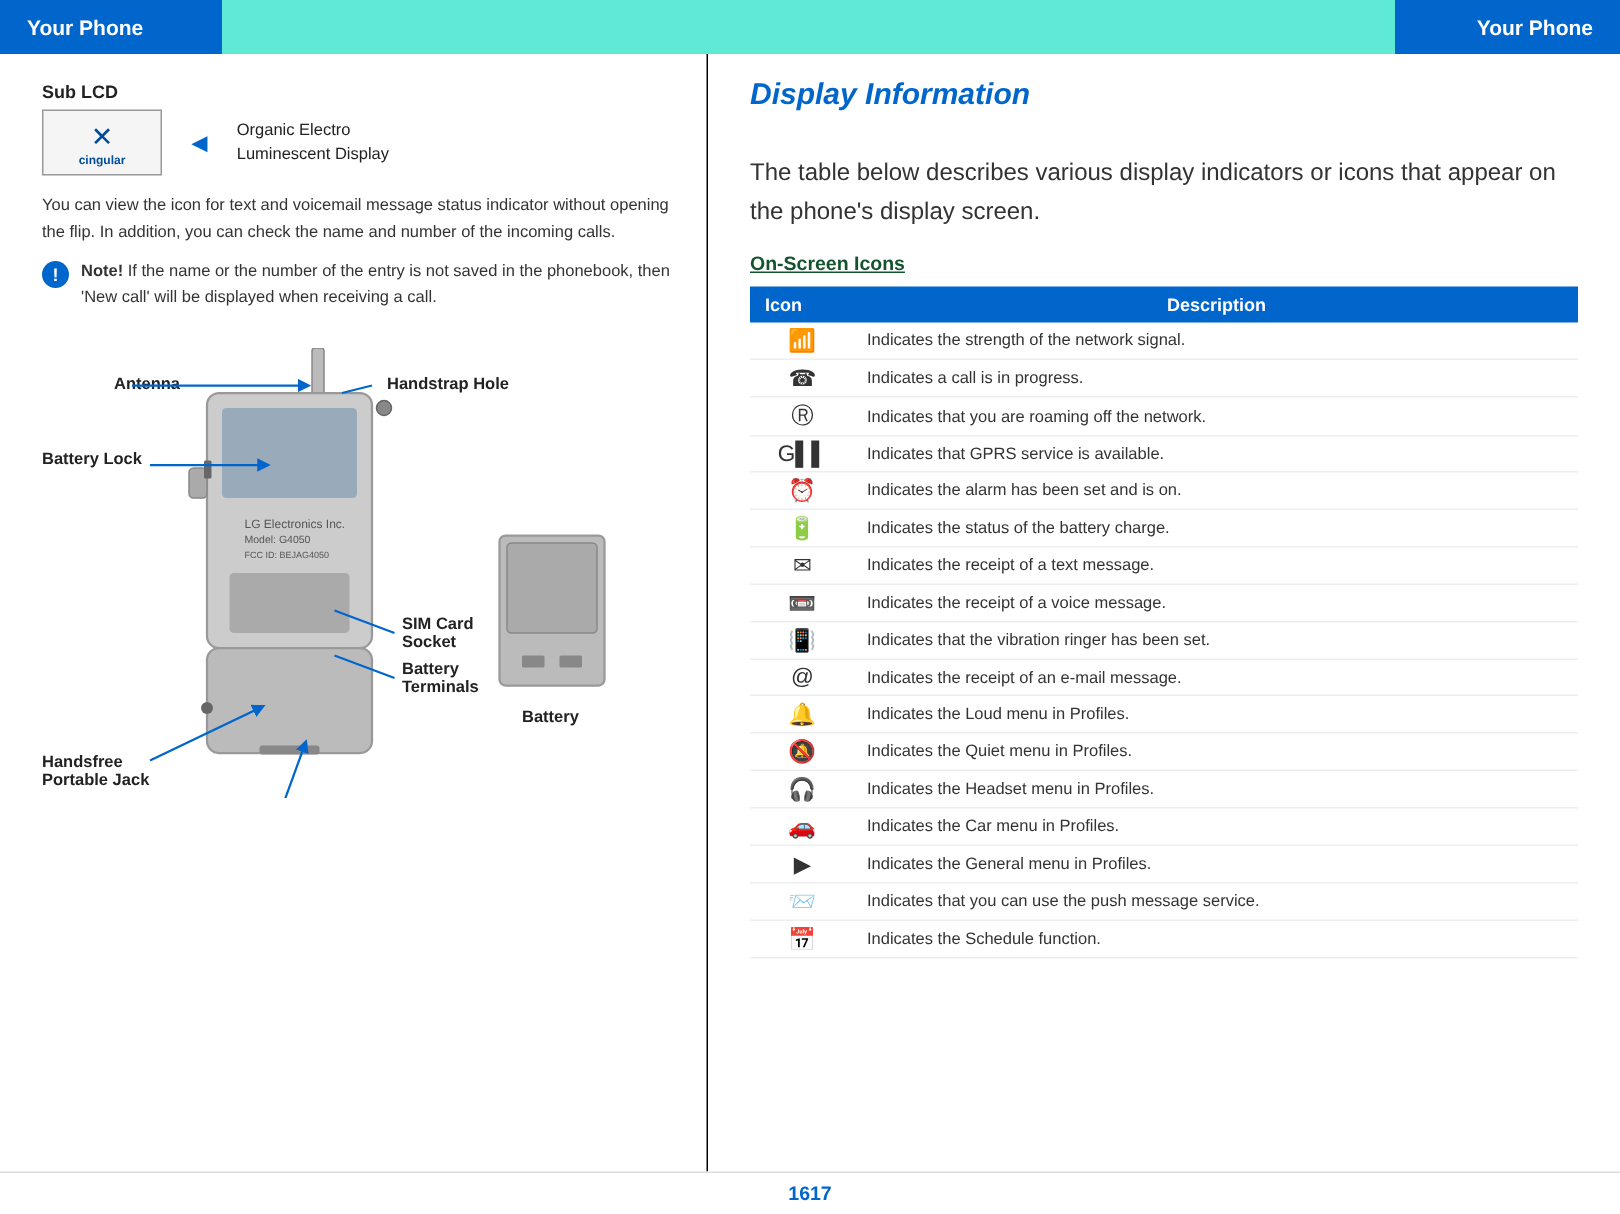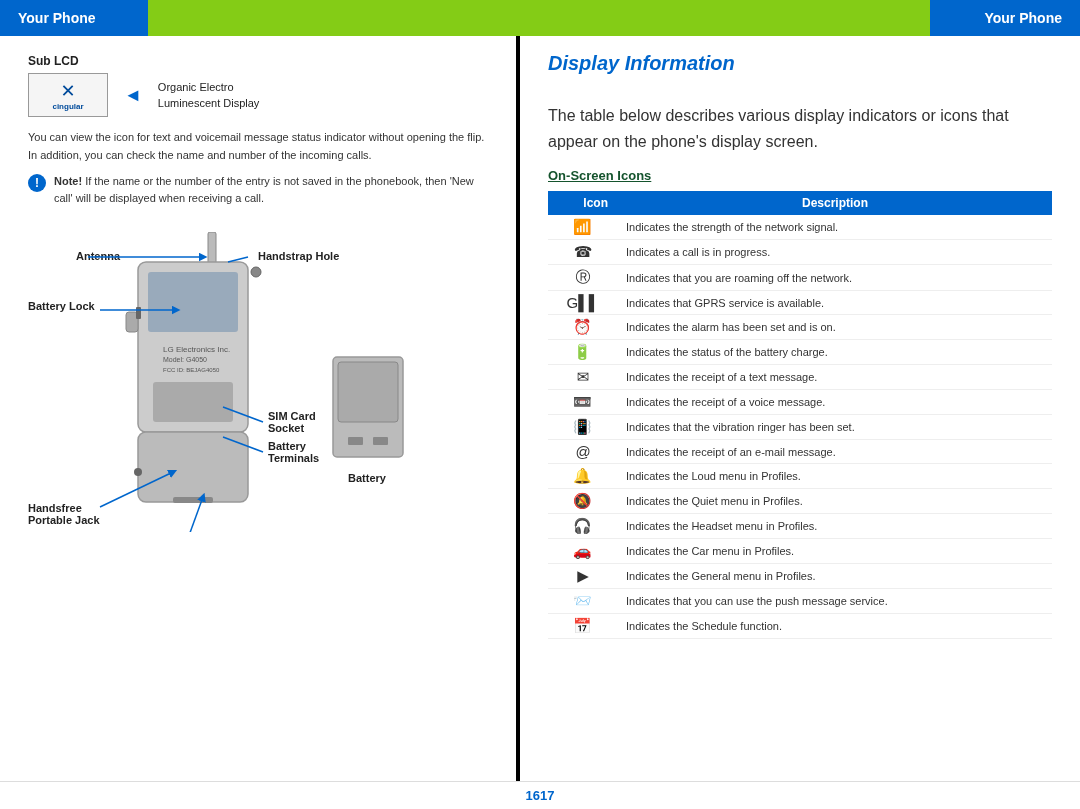--- a/index.html
+++ b/index.html
@@ -9,21 +9,21 @@
       width: 1080px;
       height: 809px;
       overflow: hidden;
       display: flex;
       flex-direction: column;
     }
 
     .top-bar {
       display: flex;
       justify-content: space-between;
-      background: #84cc16;
+      background: #5eead4;
     }
 
     .top-bar-left, .top-bar-right {
       background: #0066cc;
       color: #fff;
       font-weight: bold;
       font-size: 14px;
       padding: 10px 18px;
       min-width: 148px;
     }
@@ -33,23 +33,23 @@
     }
 
     .main-content {
       display: flex;
       flex: 1;
       overflow: hidden;
     }
 
     
     .left-panel {
-      width: 520px;
+      width: 472px;
       padding: 18px 22px 10px 28px;
-      border-right: 4px solid #000000;
+      border-right: 1px solid #000000;
       position: relative;
       font-size: 12px;
       color: #222;
     }
 
     .sub-lcd-section {
       margin-bottom: 12px;
     }
 
     .sub-lcd-label {
@@ -211,21 +211,21 @@
     .icons-table thead tr th {
       background: #0066cc;
       color: #fff;
       padding: 5px 10px;
       font-size: 12px;
       font-weight: bold;
     }
 
     .icons-table thead tr th:first-child {
       width: 70px;
-      text-align: right;
+      text-align: left;
     }
 
     .icons-table tbody tr td {
       padding: 3px 8px;
       border-bottom: 1px solid #eee;
       vertical-align: middle;
       color: #333;
       font-size: 11px;
     }
 

